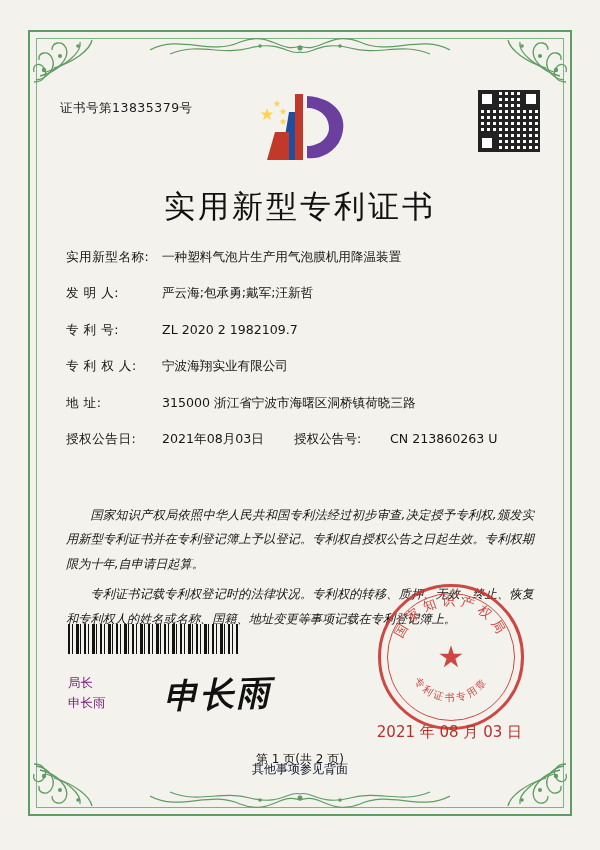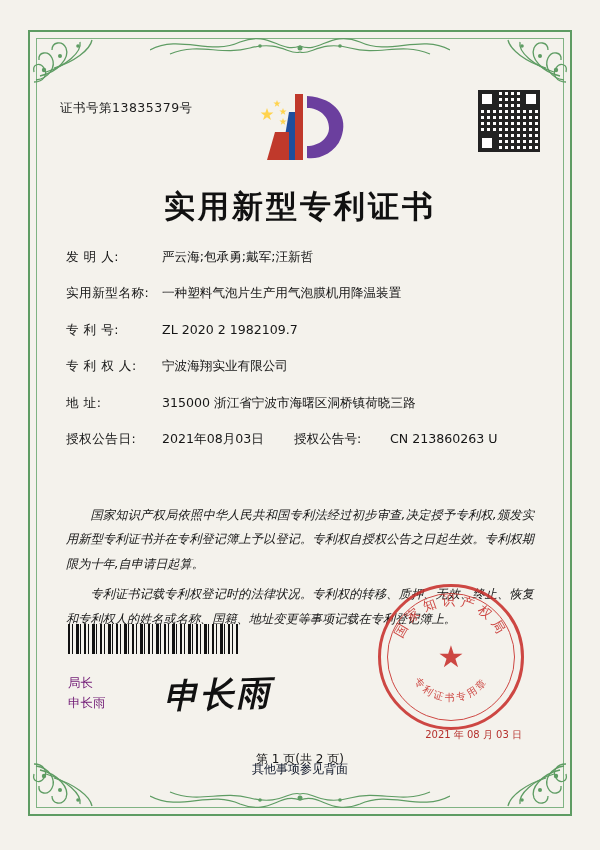--- a/index.html
+++ b/index.html
@@ -74,21 +74,21 @@
   .qr-inner{position:relative;width:100%;height:100%;}
   .qr-eye{position:absolute;width:18px;height:18px;background:#fff;border:4px solid #111;box-sizing:border-box;}
   .qr-eye.e1{left:0;top:0;}
   .qr-eye.e2{right:0;top:0;}
   .qr-eye.e3{left:0;bottom:0;}
 
   .title{
     position:absolute;left:0;right:0;top:128px;
     text-align:center;
     font-family:"DejaVu Sans","Liberation Sans",sans-serif;
-    font-size:31px;font-weight:bold;color:#111;
+    font-size:31px;font-weight:normal;color:#111;
     letter-spacing:3px;
   }
 
   .fields{
     position:absolute;left:12px;right:12px;top:190px;
     font-size:12.6px;color:#161616;
   }
   .field-row{
     display:flex;align-items:flex-start;
     margin-bottom:17.5px;
@@ -144,21 +144,21 @@
     position:absolute;left:6px;top:6px;right:6px;bottom:6px;
     border:1px solid #c8302c;border-radius:50%;
   }
   .seal svg{position:absolute;left:0;top:0;width:100%;height:100%;}
   .seal .star{
     position:absolute;left:50%;top:50%;transform:translate(-50%,-50%);
     font-size:30px;color:#c8302c;line-height:1;
   }
   .seal-date{
     position:absolute;right:24px;bottom:44px;
-    font-size:10px;color:#b5302c;
+    font-size:15px;color:#b5302c;
   }
 
   .page-no{
     position:absolute;left:0;right:0;bottom:18px;
     text-align:center;font-size:12px;color:#161616;
   }
   .footnote{
     position:absolute;left:0;right:0;bottom:8px;
     text-align:center;font-size:12px;color:#0f172a;
   }
@@ -264,27 +264,27 @@
         <div class="qr-eye e2"></div>
         <div class="qr-eye e3"></div>
       </div>
     </div>
 
     <div class="title">实用新型专利证书</div>
 
     <div class="fields">
 
       <div class="field-row">
+        <div class="f-label">实用新型名称:</div>
+        <div class="f-value">一种塑料气泡片生产用气泡膜机用降温装置</div>
+      </div>
+
+      <div class="field-row">
         <div class="f-label">发 明 人:</div>
         <div class="f-value">严云海;包承勇;戴军;汪新哲</div>
-      </div>
-
-      <div class="field-row">
-        <div class="f-label">实用新型名称:</div>
-        <div class="f-value">一种塑料气泡片生产用气泡膜机用降温装置</div>
       </div>
 
       <div class="field-row">
         <div class="f-label">专 利 号:</div>
         <div class="f-value">ZL 2020 2 1982109.7</div>
       </div>
 
 
       <div class="field-row">
         <div class="f-label">专 利 权 人:</div>

